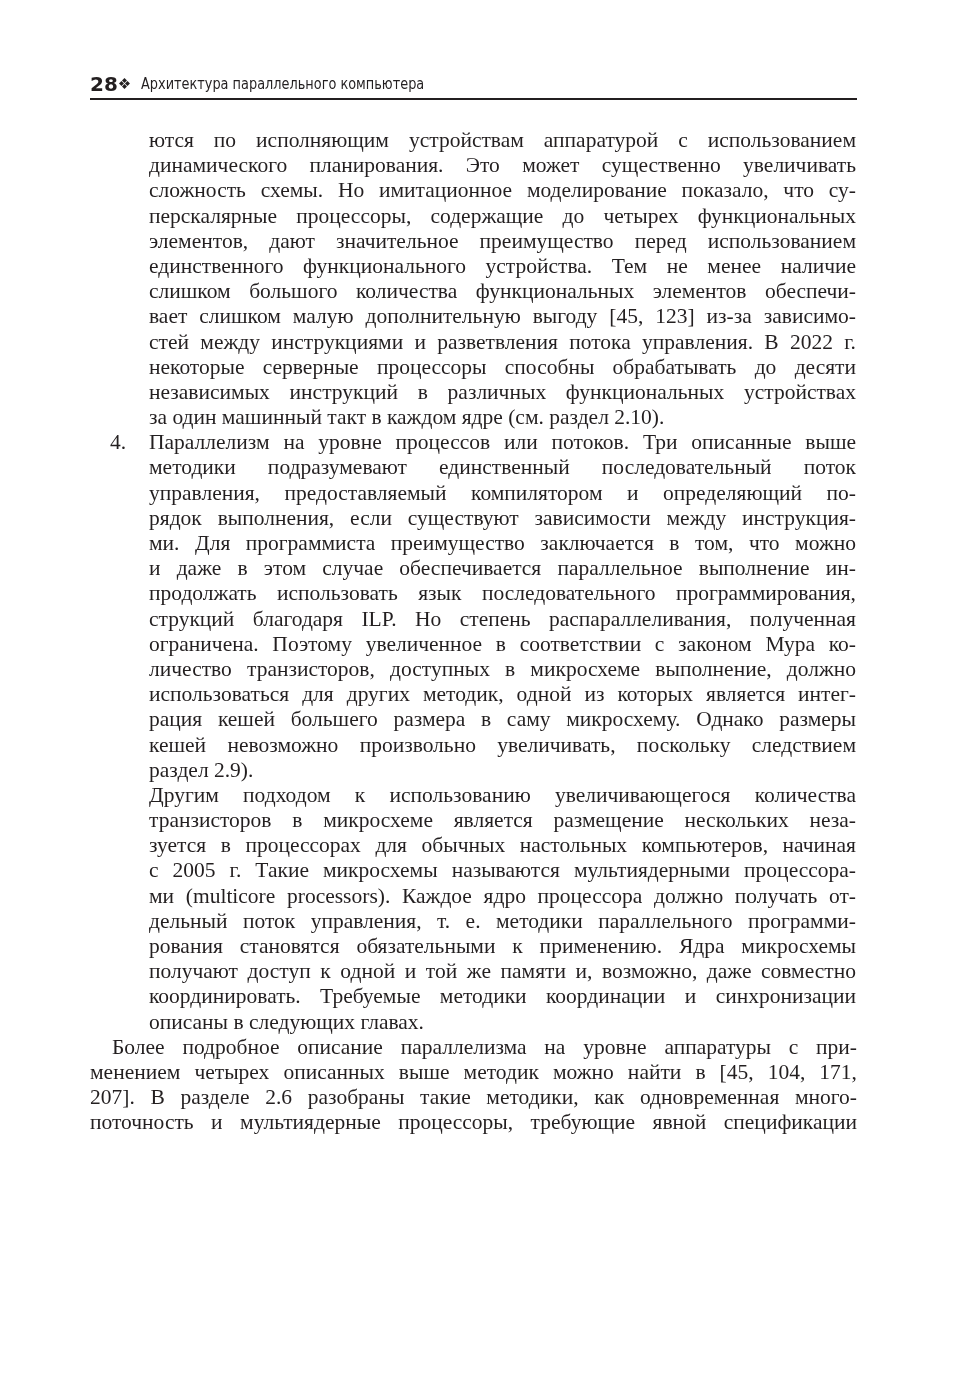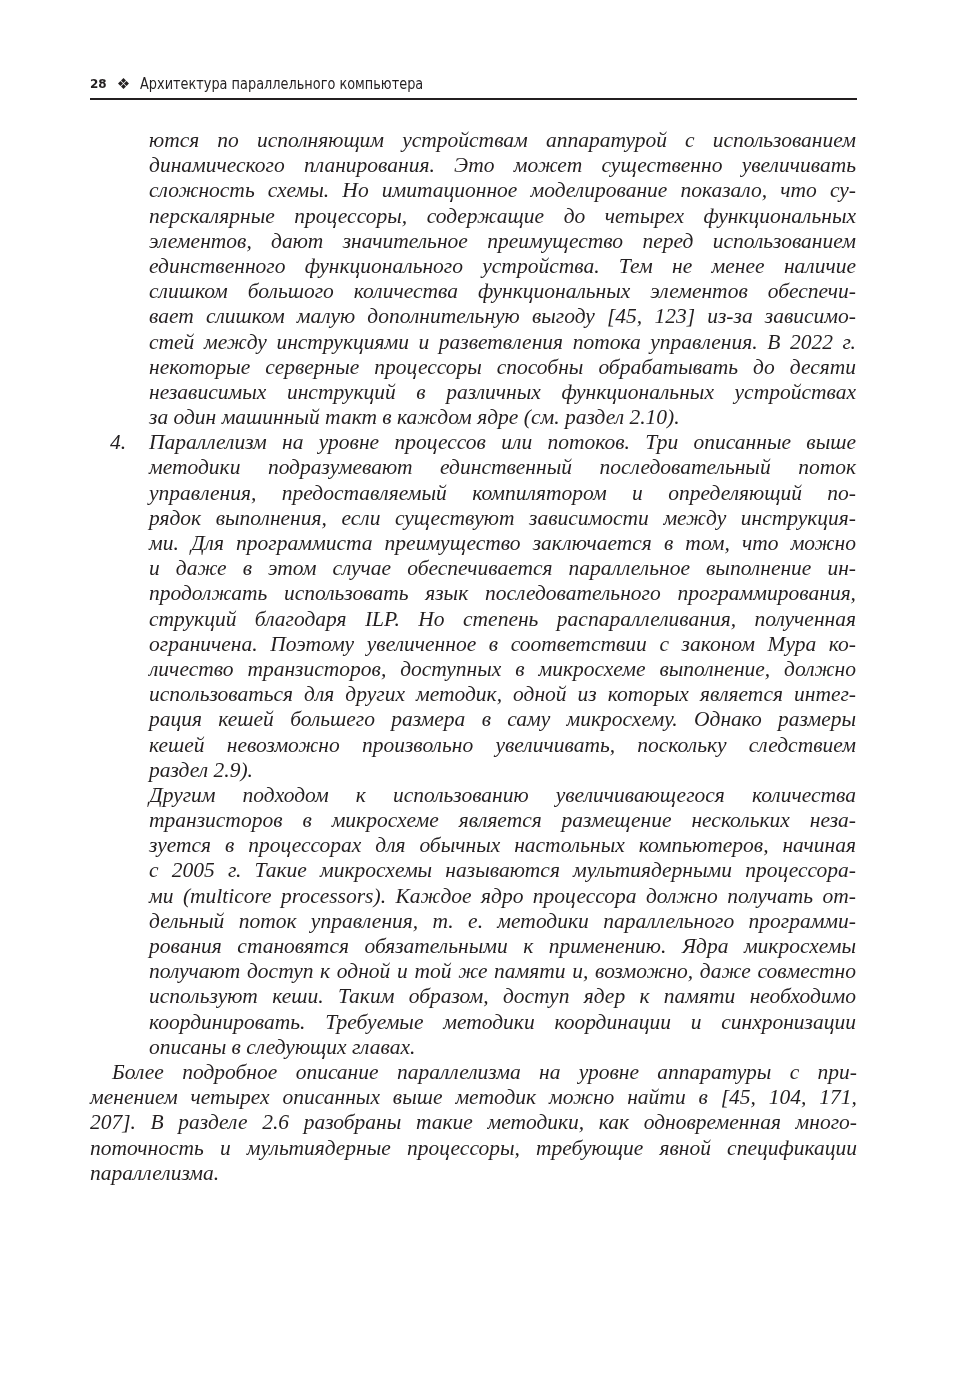--- a/index.html
+++ b/index.html
@@ -21,22 +21,22 @@
       width: 767px;
       height: 28px;
       font-family: "DejaVu Sans", sans-serif;
       font-size: 15px;
       display: flex;
       align-items: center;
       white-space: nowrap;
     }
     .page-number {
       font-weight: bold;
-      font-size: 12px;
-      margin-right: 10px;
+      font-size: 20px;
+      margin-right: 0;
       letter-spacing: 0;
     }
     .ornament {
       font-size: 15px;
       margin-right: 10px;
     }
     .running-title {
       font-size: 15px;
       transform: scaleX(0.86);
       transform-origin: left center;
@@ -51,21 +51,20 @@
       border-top: 2.5px solid #231f20;
     }
     .body-text {
       position: absolute;
       left: 0;
       top: 128px;
       width: 800px;
       font-family: "Liberation Serif", "DejaVu Serif", serif;
       font-size: 21.5px;
       line-height: 25.2px;
-      font-style: italic;
     }
     .line {
       display: block;
       height: 25.2px;
       white-space: nowrap;
       text-align: justify;
       text-align-last: justify;
       overflow: visible;
     }
     .line.last {
@@ -142,27 +141,25 @@
     </div>
     <div class="indent-list">
       <span class="line">Другим подходом к использованию увеличивающегося количества</span>
       <span class="line">транзисторов в микросхеме является размещение нескольких неза-</span>
       <span class="line">зуется в процессорах для обычных настольных компьютеров, начиная</span>
       <span class="line">с 2005 г. Такие микросхемы называются мультиядерными процессора-</span>
       <span class="line">ми (multicore processors). Каждое ядро процессора должно получать от-</span>
       <span class="line">дельный поток управления, т. е. методики параллельного программи-</span>
       <span class="line">рования становятся обязательными к применению. Ядра микросхемы</span>
       <span class="line">получают доступ к одной и той же памяти и, возможно, даже совместно</span>
-      <span class="line">используют кеши. Таким образом, доступ ядер к памяти необходимо</span>
       <span class="line">координировать. Требуемые методики координации и синхронизации</span>
       <span class="line last">описаны в следующих главах.</span>
     </div>
   </div>
 
   <div class="para-plain">
     <span class="line first">Более подробное описание параллелизма на уровне аппаратуры с при-</span>
     <span class="line">менением четырех описанных выше методик можно найти в [45, 104, 171,</span>
     <span class="line">207]. В разделе 2.6 разобраны такие методики, как одновременная много-</span>
     <span class="line">поточность и мультиядерные процессоры, требующие явной спецификации</span>
-    <span class="line last">параллелизма.</span>
   </div>
 
 </div>
 
 </body></html>

